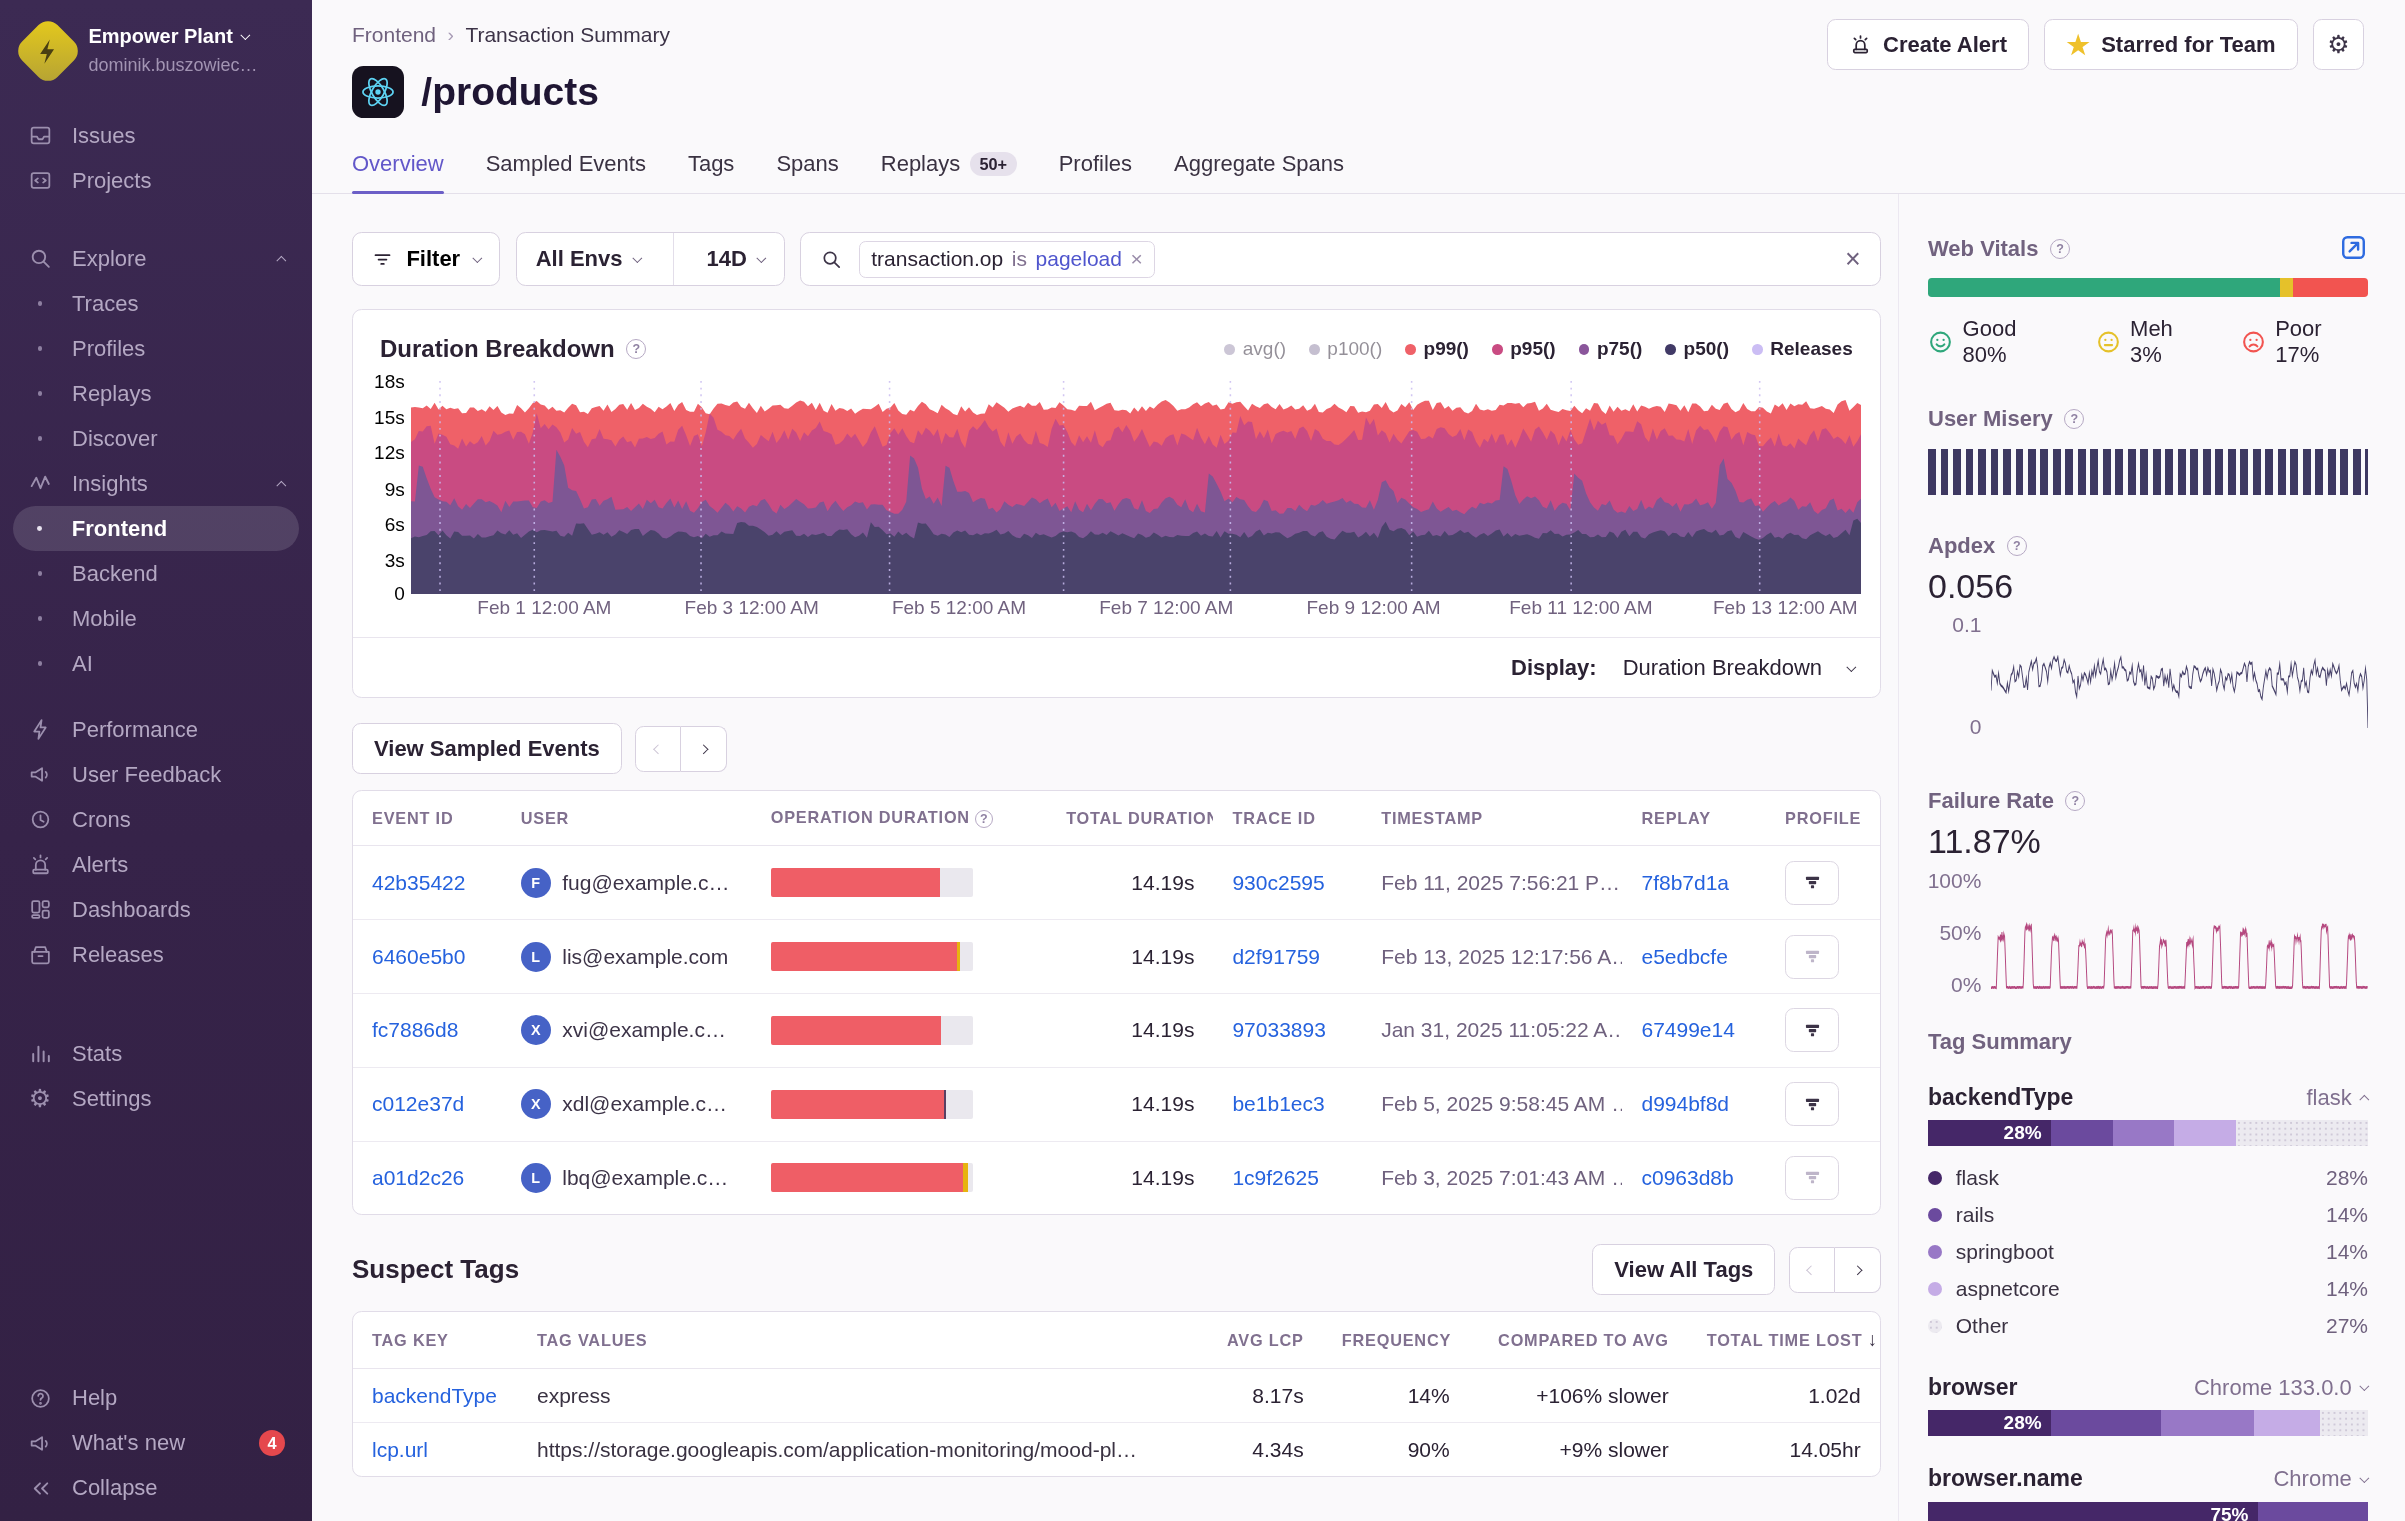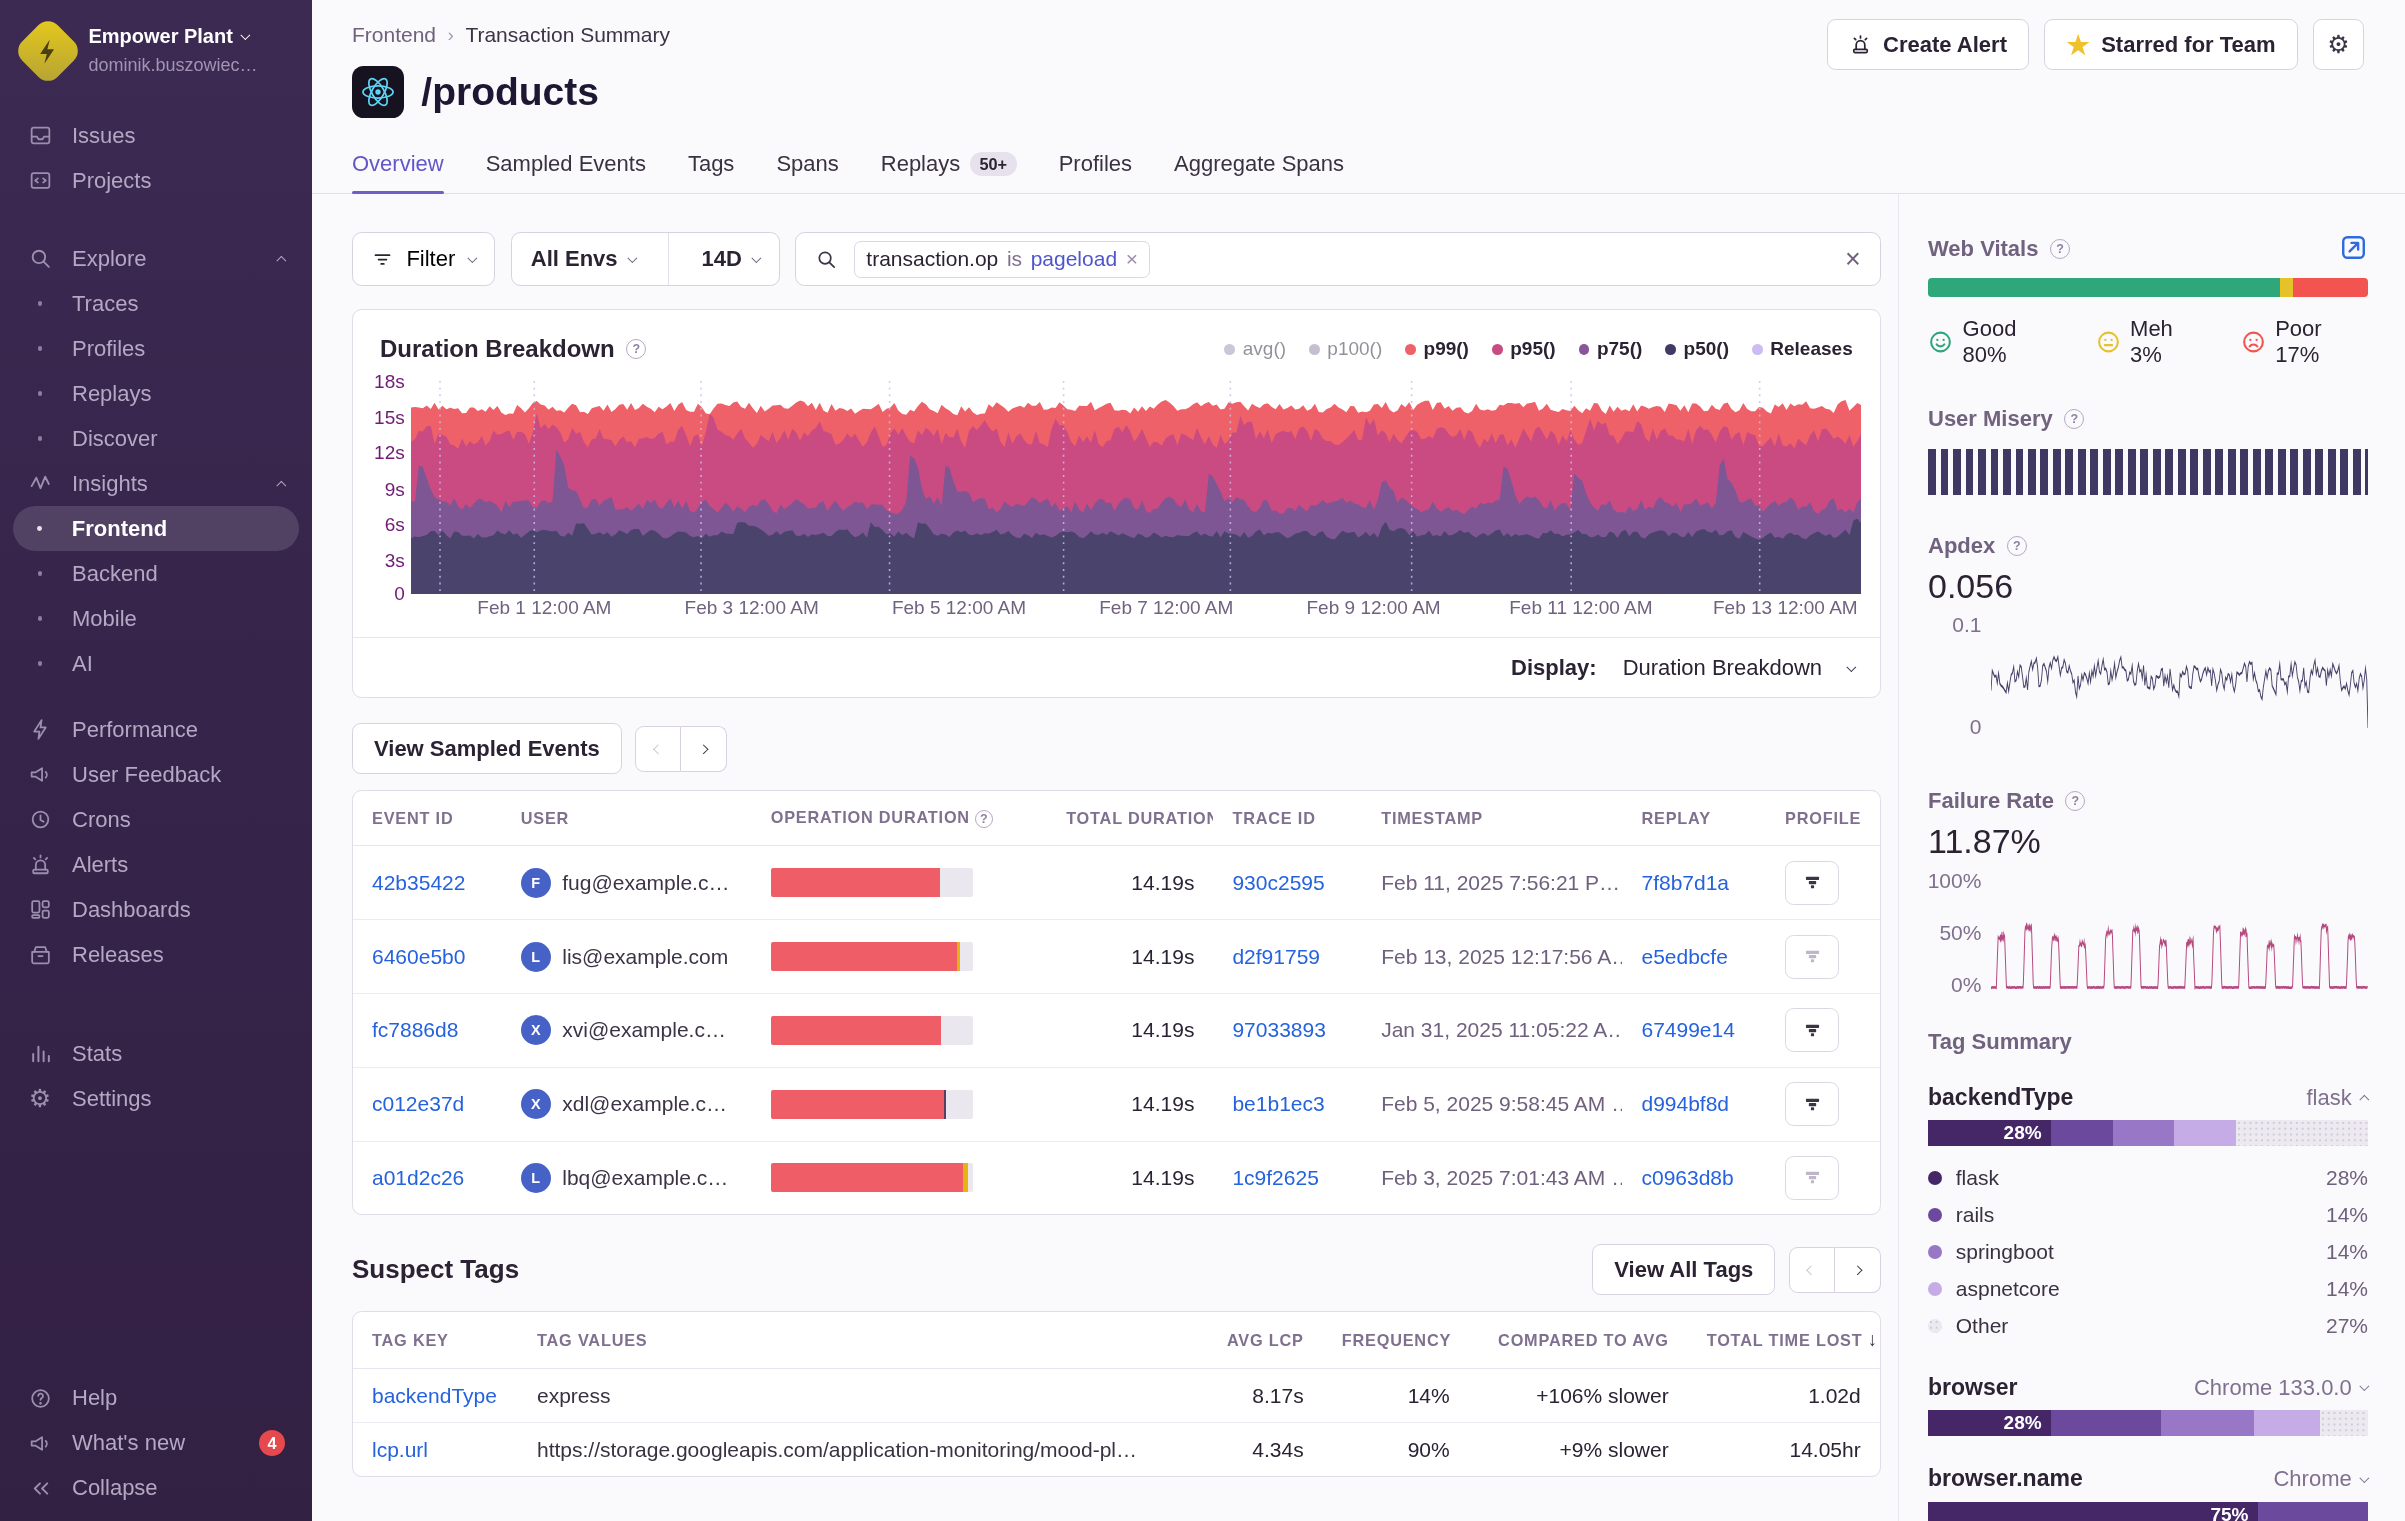--- a/index.html
+++ b/index.html
@@ -48,41 +48,41 @@
   .tabs{display:flex;gap:42px;margin-top:33px;font-size:22px;color:#3a3242}
   .tab{padding-bottom:16.3px;cursor:pointer;display:flex;align-items:center;gap:9.6px;position:relative}
   .tab.active{color:#6257c9;font-weight:400}
   .tab.active::after{content:"";position:absolute;left:0;right:0;bottom:-1px;height:3.8px;border-radius:2.9px;background:#6c5fc7}
   .tab-badge{background:#e6e1ec;border-radius:960px;font-size:16.3px;font-weight:700;padding:2.9px 9.6px;color:#2b2233}
   .body{flex:1;display:flex;min-height:0}
   main{flex:1;min-width:0;padding:38px 17.3px 0 40px}
   
   .frow{display:flex;gap:15.4px;margin-bottom:23px}
   .fbtn{height:54px;border:1px solid #d8d1e0;background:#fff;border-radius:9.6px;display:flex;align-items:center;gap:13.4px;padding:0 19px;font-size:22px;cursor:pointer}
-  .fbtn b{font-weight:400}
+  .fbtn b{font-weight:700}
   .envgrp{display:flex;align-items:stretch;padding:0;overflow:hidden}
   .envgrp>div{display:flex;align-items:center;gap:11.5px;padding:0 19px;font-weight:700}
   .envgrp .sep{width:1px;background:#e3deea;padding:0}
   .search{flex:1;height:54px;border:1px solid #d8d1e0;background:#fff;border-radius:9.6px;display:flex;align-items:center;gap:15.4px;padding:0 19px}
   .token{display:flex;align-items:center;gap:8.6px;border:1px solid #ddd6e4;border-radius:6.7px;padding:5.8px 11.5px;font-size:21px;background:#fff}
   .token .op{color:#80708f}.token .val{color:#4f55cd}
   .xclear{margin-left:auto;color:#6f617e;font-size:27px;cursor:pointer;line-height:1}
   .tok-x{color:#9a8daa;font-size:21px;cursor:pointer}
   
   .card{background:#fff;border:1px solid #e1dce8;border-radius:9.6px;margin-bottom:25px}
   .card-head{display:flex;align-items:center;justify-content:space-between;padding:25px 27px 9.6px 27px}
   .card-title{font-size:24px;font-weight:700;color:#2b2233;display:flex;align-items:center;gap:11.5px}
   .qmark{width:20px;height:20px;border:1.4px solid #b6a9c4;border-radius:50%;color:#8f81a2;font-size:12.5px;display:inline-flex;align-items:center;justify-content:center;font-weight:700;flex:none}
   .legend{display:flex;align-items:center;gap:23px;font-size:19px}
   .litem{display:flex;align-items:center;gap:7.7px;color:#2b2233;font-weight:600}
   .litem.faded{opacity:.5;font-weight:400}
   .ldot{width:10.6px;height:10.6px;border-radius:50%;flex:none}
   .plot-wrap{display:flex;padding:5.8px 19px 0 11.5px}
   .ylabs{width:46px;position:relative;flex:none}
-  .ylabs span{position:absolute;right:5.8px;font-size:19px;color:#701a75}
+  .ylabs span{position:absolute;right:5.8px;font-size:19px;color:#000000}
   .plot{flex:1;position:relative}
   .plot svg{display:block;width:100%;height:215px}
   .xlabs{position:relative;height:40px;margin:3.8px 19px 0 58px}
   .xlabs span{position:absolute;transform:translateX(-50%);font-size:19px;color:#71627f;white-space:nowrap}
   .card-foot{border-top:1px solid #e9e5ee;height:60px;display:flex;align-items:center;justify-content:flex-end;gap:26px;padding:0 25px;font-size:22px}
   .card-foot b{font-weight:700}
   .card-foot .chev{color:#3c3347}
   
   .sec-row{display:flex;align-items:center;justify-content:space-between;margin-bottom:15.4px}
   .right-tools{display:flex;gap:13.4px;align-items:center}

